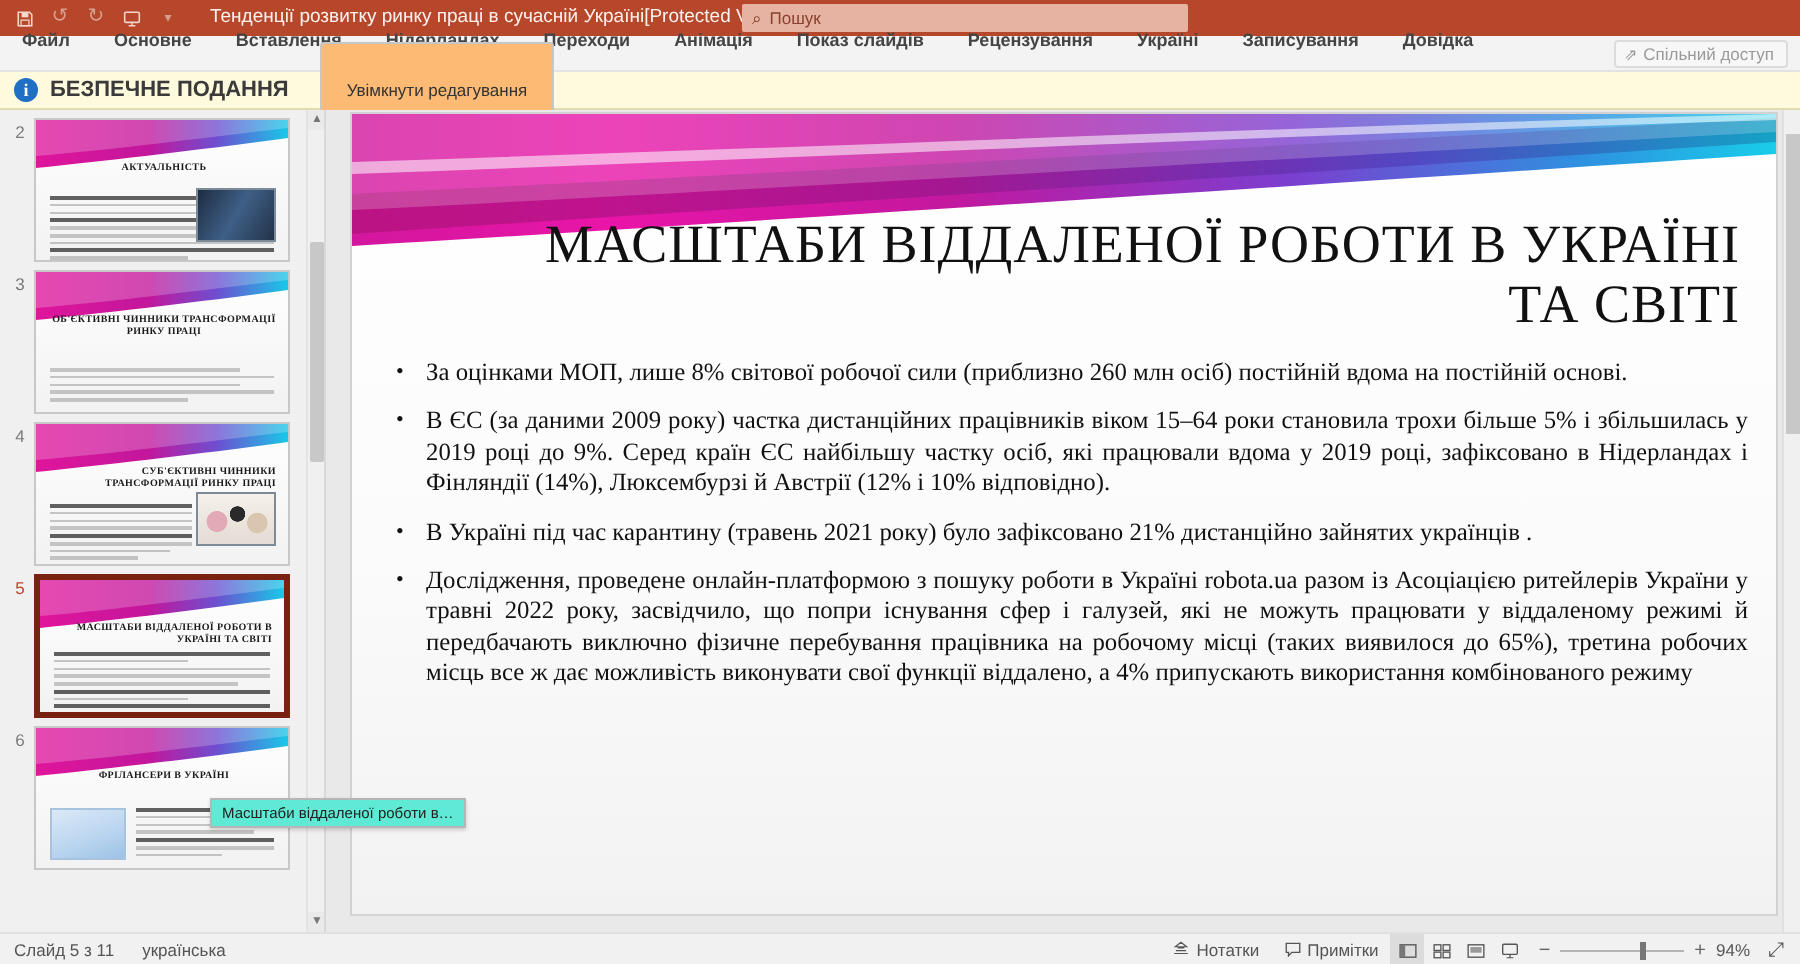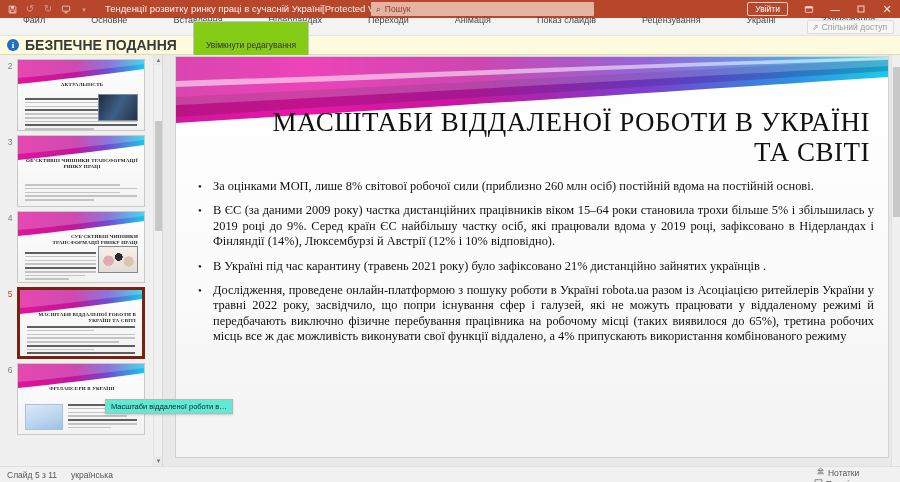--- a/index.html
+++ b/index.html
@@ -47,45 +47,46 @@
     font-size: 10px; color: #fde9e3;
   }
   .winbtn.close { font-size: 11px; }
 
   
   .ribbon {
     height: 18px; flex: 0 0 18px; background: #f3f3f3; display: flex; align-items: center;
     border-bottom: 1px solid #e2e2e2; position: relative;
   }
   .ribbon .tab {
-    font-size: 9px; color: #444; padding: 0 23px; height: 31px; line-height: 18px;
+    font-size: 9px; color: #444; padding: 0 11px; height: 31px; line-height: 18px;
     white-space: nowrap;
+    font-weight: bold;
   }
   .ribbon .tab.file { color: #444; }
   .share {
     position: absolute; right: 6px; top: 2px; font-size: 8.5px; color: #9a9a9a;
     border: 1px solid #dcdcdc; border-radius: 2px; padding: 1px 6px 1px 4px;
     background: #f7f7f7; display: flex; align-items: center; gap: 3px;
   }
   .share .shicon { font-size: 8px; }
 
   
   .banner {
     height: 19px; flex: 0 0 19px; background: #fdfade; border-bottom: 1px solid #e0dcae;
     display: flex; align-items: center; gap: 6px; padding-left: 7px; position: relative;
   }
   .banner .infoicon {
     width: 12px; height: 12px; border-radius: 50%; background: #1f6fc4; color: #fff;
     font-size: 9px; font-weight: bold; display: flex; align-items: center; justify-content: center;
     font-family: "Liberation Serif", serif;
   }
-  .banner .btitle { font-size: 14px; font-weight: bold; color: #3a3a3a; }
+  .banner .btitle { font-size: 11px; font-weight: bold; color: #3a3a3a; }
   .banner .bmsg { font-size: 8.5px; color: #4a4a4a; }
   .banner .enablebtn {
-    font-size: 8.5px; color: #333; background: #84cc16; border: 1px solid #c6c6c6;
+    font-size: 8.5px; color: #333; background: #fdba74; border: 1px solid #c6c6c6;
     border-radius: 2px; padding: 18px 12px; margin-left: 10px;
   }
 
   
   .body { flex: 1 1 auto; display: flex; background: #e9e9e9; position: relative; overflow: hidden; }
 
   
   .thumbs {
     width: 163px; flex: 0 0 163px; background: #f0f0f0; position: relative; overflow: hidden;
     border-right: 1px solid #d8d8d8;
@@ -194,21 +195,21 @@
   .stage-scroll .handle {
     position: absolute; left: 1px; width: 7px; top: 12px; height: 150px; background: #c8c8c8;
   }
 
   
   .statusbar {
     height: 16px; flex: 0 0 16px; background: #f1f1f1; border-top: 1px solid #e0e0e0;
     display: flex; align-items: center; font-size: 8.5px; color: #555; position: relative;
   }
   .statusbar .sb-item { padding: 0 7px; white-space: nowrap; }
-  .sb-right { position: absolute; right: 4px; top: 0; height: 16px; display: flex; align-items: center; flex-direction: column; }
+  .sb-right { position: absolute; right: 4px; top: 0; height: 16px; display: flex; align-items: center; }
   .sb-btn {
     display: flex; align-items: center; gap: 3px; padding: 0 6px; height: 16px; font-size: 8.5px; color: #555;
   }
   .viewbtn {
     width: 17px; height: 16px; display: flex; align-items: center; justify-content: center;
     color: #555; font-size: 9px;
   }
   .viewbtn.active { background: #dcdcdc; }
   .zoomrow { display: flex; align-items: center; gap: 5px; padding-left: 6px; }
   .zoom-minus, .zoom-plus { font-size: 10px; color: #666; }
@@ -238,36 +239,20 @@
             <rect x="1.5" y="2" width="13" height="9" rx="1" fill="none" stroke="#f4d6cd" stroke-width="1.4"></rect>
             <path d="M8 11v3M5 14h6" stroke="#f4d6cd" stroke-width="1.2"></path>
           </svg>
       </span>
       <span class="qicon dim" style="font-size:7px">▾</span>
     </div>
     <div class="titletext">Тенденції розвитку ринку праці в сучасній Україні[Protected View]  -  PowerPoint</div>
     <div class="searchbox">
       <span class="sicon">⌕</span>
       <span class="splaceholder">Пошук</span>
-    </div>
-    <div class="tb-right">
-      <span class="signin">Увійти</span>
-      <span class="winbtn">
-        <svg width="10" height="9" viewBox="0 0 16 16">
-            <rect x="1.5" y="3" width="13" height="10" rx="1" fill="none" stroke="#fde9e3" stroke-width="1.3"></rect>
-            <rect x="1.5" y="3" width="13" height="3" fill="#fde9e3"></rect>
-          </svg>
-      </span>
-      <span class="winbtn">—</span>
-      <span class="winbtn">
-        <svg width="8" height="8" viewBox="0 0 12 12">
-            <rect x="1.5" y="1.5" width="9" height="9" fill="none" stroke="#fde9e3" stroke-width="1.3"></rect>
-          </svg>
-      </span>
-      <span class="winbtn close">✕</span>
     </div>
   </div>
 
   <div class="ribbon">
     <span class="tab file">Файл</span>
     <span class="tab">Основне</span>
     <span class="tab">Вставлення</span>
     <span class="tab">Нідерландах</span>
     <span class="tab">Переходи</span>
     <span class="tab">Анімація</span>

